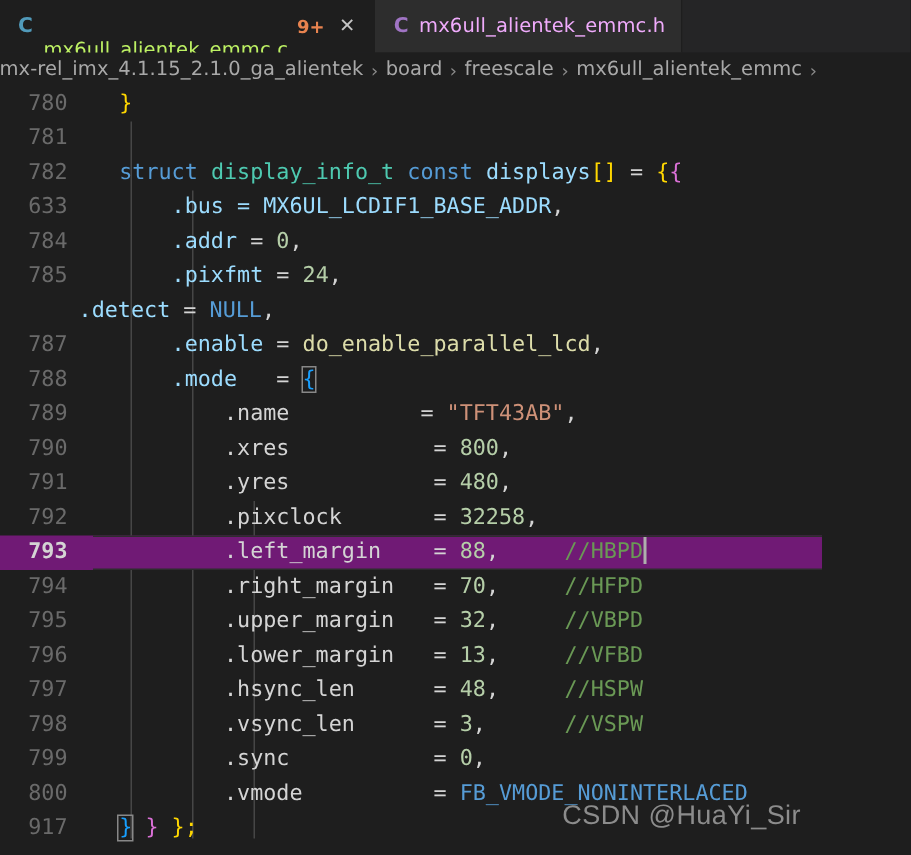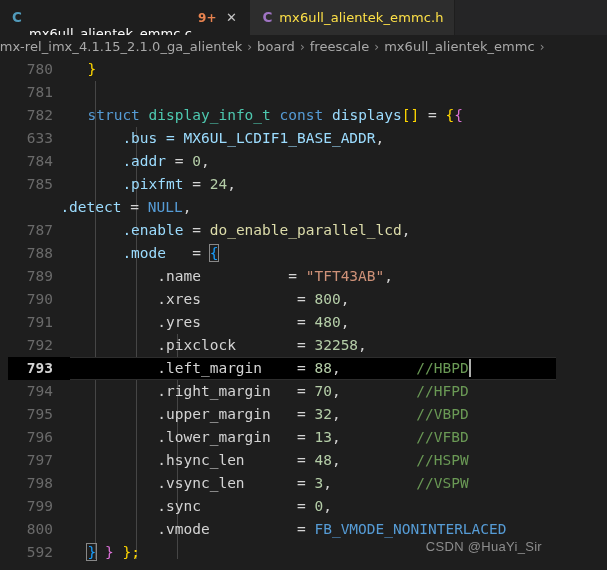--- a/index.html
+++ b/index.html
@@ -30,22 +30,22 @@
   .tab.inactive { background: #2d2d2d; }
   .tab-icon {
     font-size: 13.5px; font-weight: bold;
     font-family: "DejaVu Sans", sans-serif;
     margin-right: 7px;
     line-height: 1;
   }
   .tab-icon.c-src { color: #519aba; }
   .tab-icon.c-hdr { color: #a074c4; }
   .tab-label { font-size: 13px; letter-spacing: 0.1px; }
-  .tab.active .tab-label { color: #ffffff; margin-top: 32px; }
-  .tab.inactive .tab-label { color: #fde047; }
+  .tab.active .tab-label { color: #bef264; margin-top: 32px; }
+  .tab.inactive .tab-label { color: #f0abfc; }
   .tab-badge {
     color: #e8834f; font-size: 12px; font-weight: bold;
     margin-left: 6px;
   }
   .tab-close {
     margin-left: 7px; width: 16px; height: 16px;
     display: flex; align-items: center; justify-content: center;
     color: #c5c5c5; font-size: 13px; line-height: 1;
     border-radius: 3px;
   }
@@ -60,38 +60,38 @@
     font-size: 13px;
     color: #a9a9a9;
     padding-left: 0px;
   }
   .crumb-wrap { display: flex; align-items: center; margin-left: -4px; white-space: nowrap; }
   .crumb { color: #a9a9a9; font-size: 13px; letter-spacing: 0.05px; }
   .crumb-sep { color: #8a8a8a; font-size: 12px; margin: 0 5px; }
 
   
   .editor {
-    position: absolute; top: 58px; left: 8px; width: 548px; height: 512px;
+    position: absolute; top: 58px; left: 0; width: 548px; height: 512px;
     background: #1e1e1e;
     overflow: hidden;
   }
   .code-area {
     position: relative;
     font-family: "DejaVu Sans Mono", monospace;
     font-size: 14.5px;
     line-height: 23px;
   }
   .line {
     position: relative;
     height: 23px;
     display: flex;
     align-items: center;
     white-space: pre;
   }
-  .line.active { background: #000000; }
+  .line.active { background: #701a75; }
   .line.active::before {
     content: ""; position: absolute; left: 62px; right: 0; top: 0;
     border-top: 1px solid #2d2d2d;
   }
   .line.active::after {
     content: ""; position: absolute; left: 62px; right: 0; bottom: 0;
     border-bottom: 1px solid #2d2d2d;
   }
   .lnum {
     width: 62px; text-align: right; padding-right: 17px;
@@ -107,36 +107,36 @@
   .guide { position: absolute; width: 1px; background: #464646; }
 
   
   .kw       { color: #569cd6; }
   .type     { color: #4ec9b0; }
   .ident    { color: #9cdcfe; }
   .field    { color: #9cdcfe; }
   .plain    { color: #d4d4d4; }
   .num      { color: #b5cea8; }
   .str      { color: #ce9178; }
-  .cmt      { color: #6a9955; margin-left: 32px; }
+  .cmt      { color: #6a9955; }
   .fn       { color: #dcdcaa; margin-top: 25px; }
   .br-y     { color: #ffd700; }
   .br-m     { color: #da70d6; }
   .br-b     { color: #179fff; }
   .brhl { outline: 1px solid #888; }
 
   .cursor {
     display: inline-block; width: 2px; height: 18px;
     background: #aeafad; vertical-align: -4px;
     margin-left: 0px;
   }
 
   .watermark {
     position: absolute; right: 14px; bottom: 16px;
-    color: #8c8c8c; font-size: 13px;
+    color: #8c8c8c; font-size: 18px;
     font-family: "Liberation Sans", sans-serif;
     letter-spacing: 0.3px;
   }
 </style>
 </head>
 <body>
 
 <div id="app">
 
   <div class="tabbar">
@@ -190,18 +190,18 @@
         <div class="line"><div class="lnum">791</div><div class="ltext"><span class="plain">          .yres           </span><span class="plain">= </span><span class="num">480</span><span class="plain">,</span></div></div>
         <div class="line"><div class="lnum">792</div><div class="ltext"><span class="plain">          .pixclock       </span><span class="plain">= </span><span class="num">32258</span><span class="plain">,</span></div></div>
         <div class="line active"><div class="lnum">793</div><div class="ltext"><span class="plain">          .left_margin    </span><span class="plain">= </span><span class="num">88</span><span class="plain">,     </span><span class="cmt">//HBPD</span><span class="cursor"></span></div></div>
         <div class="line"><div class="lnum">794</div><div class="ltext"><span class="plain">          .right_margin   </span><span class="plain">= </span><span class="num">70</span><span class="plain">,     </span><span class="cmt">//HFPD</span></div></div>
         <div class="line"><div class="lnum">795</div><div class="ltext"><span class="plain">          .upper_margin   </span><span class="plain">= </span><span class="num">32</span><span class="plain">,     </span><span class="cmt">//VBPD</span></div></div>
         <div class="line"><div class="lnum">796</div><div class="ltext"><span class="plain">          .lower_margin   </span><span class="plain">= </span><span class="num">13</span><span class="plain">,     </span><span class="cmt">//VFBD</span></div></div>
         <div class="line"><div class="lnum">797</div><div class="ltext"><span class="plain">          .hsync_len      </span><span class="plain">= </span><span class="num">48</span><span class="plain">,     </span><span class="cmt">//HSPW</span></div></div>
         <div class="line"><div class="lnum">798</div><div class="ltext"><span class="plain">          .vsync_len      </span><span class="plain">= </span><span class="num">3</span><span class="plain">,      </span><span class="cmt">//VSPW</span></div></div>
         <div class="line"><div class="lnum">799</div><div class="ltext"><span class="plain">          .sync           </span><span class="plain">= </span><span class="num">0</span><span class="plain">,</span></div></div>
         <div class="line"><div class="lnum">800</div><div class="ltext"><span class="plain">          .vmode          </span><span class="plain">= </span><span class="kw">FB_VMODE_NONINTERLACED</span></div></div>
-        <div class="line"><div class="lnum">592</div><div class="ltext"><span class="plain">  </span><span class="br-b brhl">}</span><span class="plain"> </span><span class="br-m">}</span><span class="plain"> </span><span class="br-y">};</span></div></div>
+        <div class="line"><div class="lnum">917</div><div class="ltext"><span class="plain">  </span><span class="br-b brhl">}</span><span class="plain"> </span><span class="br-m">}</span><span class="plain"> </span><span class="br-y">};</span></div></div>
       </div>
     <div class="watermark">CSDN @HuaYi_Sir</div>
   </div>
 
 </div>
 
 </body></html>

